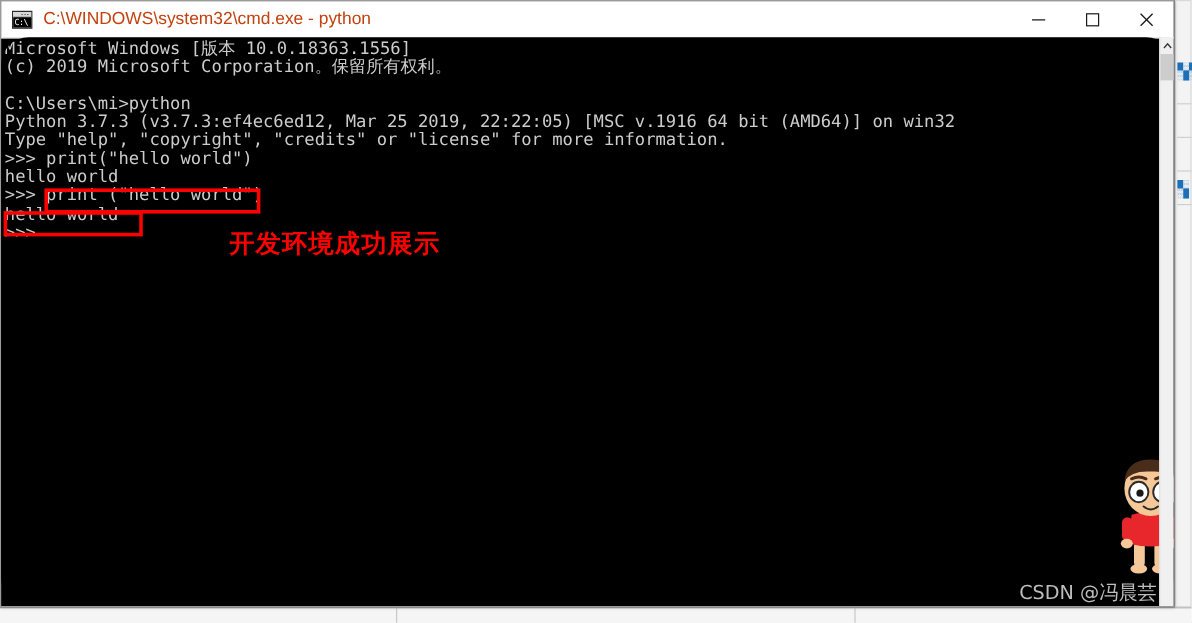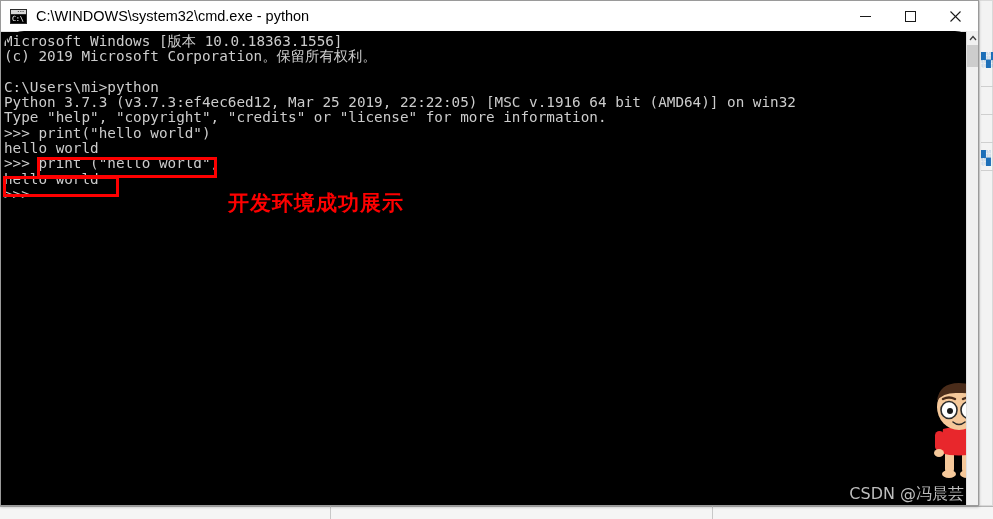--- a/index.html
+++ b/index.html
@@ -112,21 +112,21 @@
     color: #ffffff;
     font-family: "DejaVu Sans Mono", monospace;
     font-size: 7px;
     line-height: 9px;
     padding-left: 1px;
     letter-spacing: -0.4px;
   }
   #title-text {
     margin-left: 9px;
     font-size: 14.5px;
-    color: #000000;
+    color: #c2410c;
     white-space: nowrap;
     font-family: "Liberation Sans", sans-serif;
   }
   #window-controls {
     position: absolute;
     right: 0; top: 0;
     height: 30px;
     display: flex;
   }
   .win-btn {
@@ -194,21 +194,20 @@
     background: transparent;
   }
   #annotation-text {
     position: absolute;
     color: #fd0000;
     font-family: "DejaVu Sans", sans-serif;
     font-size: 21px;
     font-weight: bold;
     white-space: nowrap;
     letter-spacing: 1px;
-    margin-left: 37px;
   }
 
   
   #sticker {
     position: absolute;
     left: 928px;
     top: 348px;
     width: 60px;
     height: 100px;
   }

